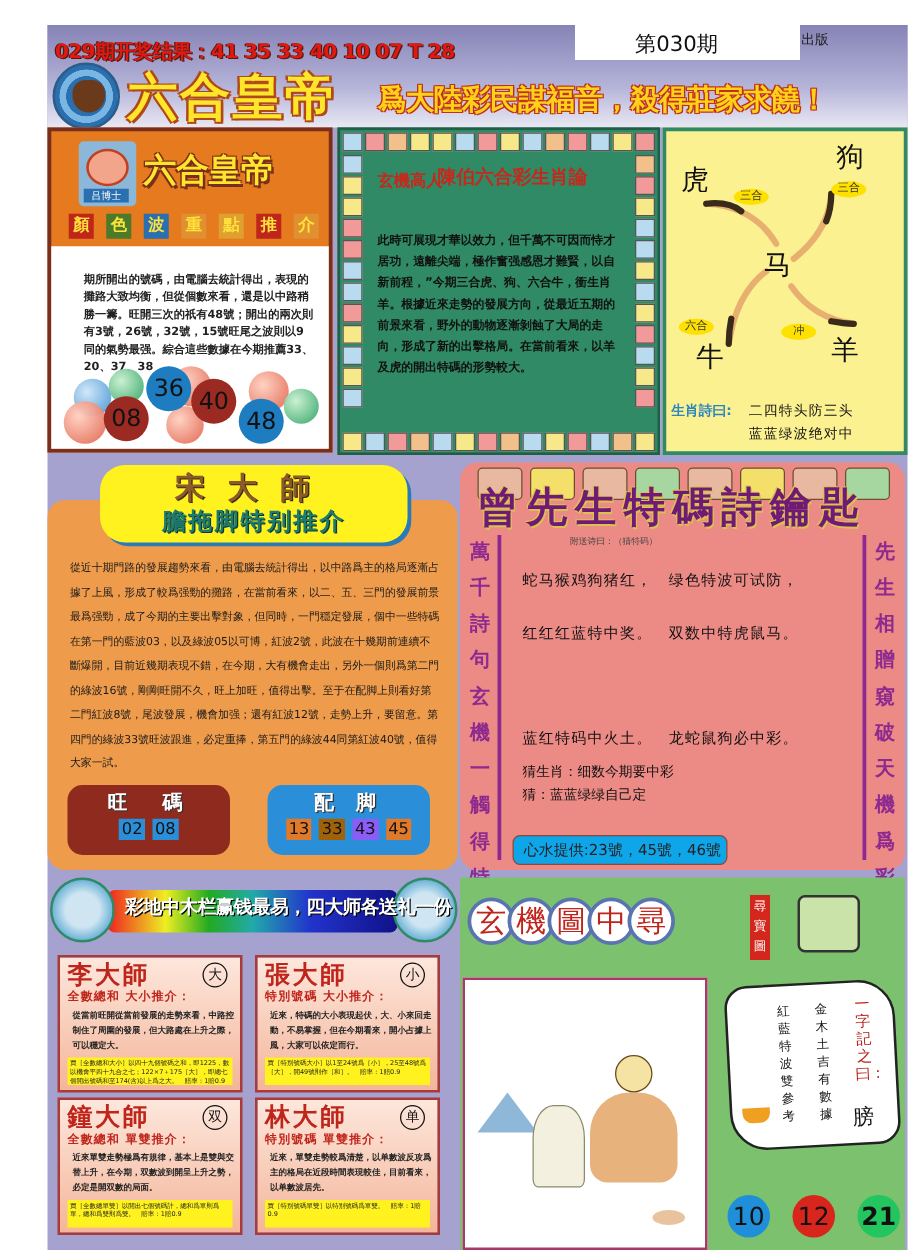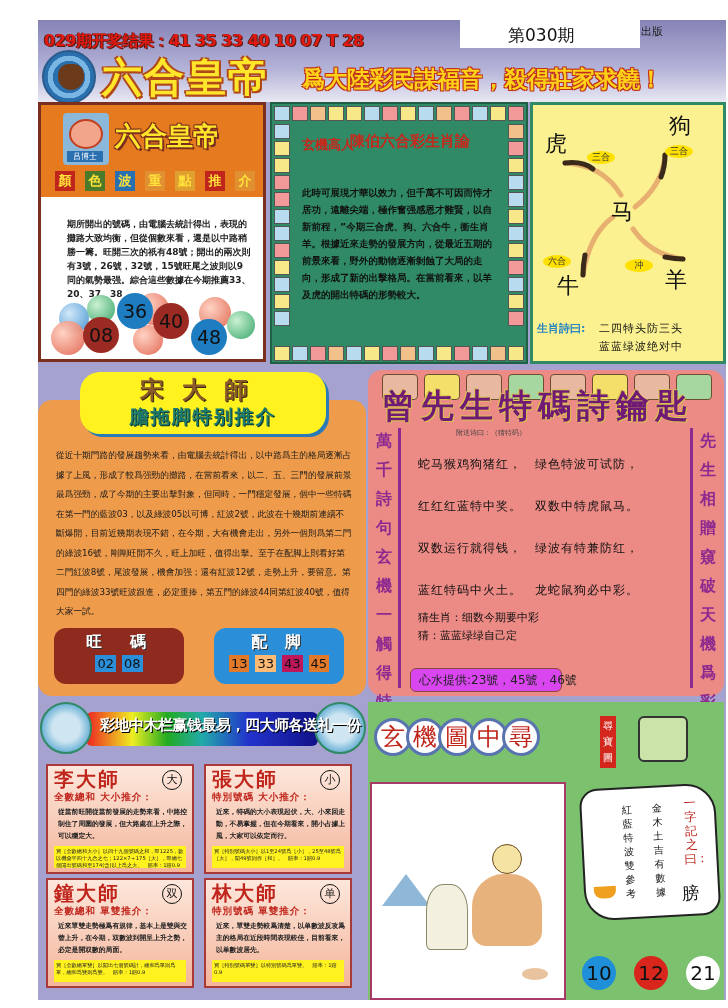--- a/index.html
+++ b/index.html
@@ -59,21 +59,21 @@
   
   .p5 { position: absolute; left: 330px; top: 350px; width: 356px; height: 326px; background: #ec8a85; border-radius: 14px; }
   .p5-tiles { position: absolute; left: 14px; top: 4px; display: flex; gap: 6px; }
   .p5-tile { width: 36px; height: 26px; border-radius: 4px; background: #f3df6a; border: 1px solid #6b5030; }
   .p5-title { position: absolute; left: 14px; top: 14px; font-size: 33px; font-weight: bold; color: #701a75; letter-spacing: 6px; text-shadow: 1px 1px 0 #d9c350, -1px -1px 0 #d9c350; white-space: nowrap; }
   .vert { position: absolute; width: 20px; font-size: 16px; font-weight: bold; color: #8e2a8f; line-height: 29px; text-align: center; }
   .vbar { position: absolute; width: 3px; background: #8e2a8f; }
   .p5-sub { position: absolute; left: 52px; top: 58px; font-size: 7px; color: #444; white-space: nowrap; padding-left: 36px; }
   .p5-line { position: absolute; left: 50px; font-size: 12px; color: #111; white-space: nowrap; font-family: "DejaVu Serif", serif; letter-spacing: 1px; }
   .p5-guess { position: absolute; left: 50px; font-size: 11px; color: #111; white-space: nowrap; font-family: "DejaVu Serif", serif; }
-  .p5-provide { position: absolute; left: 42px; top: 298px; width: 152px; height: 24px; background: #d946ef; border: 1px solid #8a4a3a; border-radius: 6px; font-size: 12px; color: #222; line-height: 22px; padding-left: 8px; white-space: nowrap; }
+  .p5-provide { position: absolute; left: 42px; top: 298px; width: 172px; height: 24px; background: #0ea5e9; border: 1px solid #8a4a3a; border-radius: 6px; font-size: 12px; color: #222; line-height: 22px; padding-left: 8px; white-space: nowrap; }
 
   
   .p6 { position: absolute; left: 0; top: 682px; width: 328px; height: 52px; }
   .p6-circ { position: absolute; top: 0; width: 52px; height: 52px; border-radius: 50%; background: radial-gradient(circle,#cfe6f2 0 40%,#72b5d8 70%,#e88f4a 100%); border: 2px solid #2f8a65; }
   .p6-bar { position: absolute; left: 48px; top: 10px; width: 232px; height: 34px; background: linear-gradient(90deg,#e22 0%,#ee2 20%,#2a2 35%,#2aa 50%,#23c 70%,#118 100%); border-radius: 6px; }
   .p6-text { position: absolute; left: 62px; top: 14px; font-size: 15px; font-weight: bold; color: #fff; white-space: nowrap; text-shadow: 1px 1px 0 #000; letter-spacing: -0.5px; }
 
   
   .m { position: absolute; width: 148px; height: 110px; background: linear-gradient(180deg,#fde7dc 0%,#f4b59a 100%); border: 2px solid #a83a3a; }
   .m-name { position: absolute; left: 6px; top: 0; font-size: 20px; font-weight: bold; color: #c0251c; letter-spacing: 2px; white-space: nowrap; }
@@ -246,22 +246,22 @@
       <div class="badge-title">旺　碼</div>
       <div class="badge-nums">
         <span class="nb" style="background:#2a8fd8;color:#111;">02</span>
         <span class="nb" style="background:#2a8fd8;color:#111;">08</span>
       </div>
     </div>
     <div class="badge-box" style="left:176px;width:130px;background:#2a8fd8;">
       <div class="badge-title">配 脚</div>
       <div class="badge-nums">
         <span class="nb" style="background:#e07a2a;color:#111;">13</span>
-        <span class="nb" style="background:#fdba74;color:#111;">33</span>
-        <span class="nb" style="background:#be185d;color:#111;">43</span>
+        <span class="nb" style="background:#a16207;color:#111;">33</span>
+        <span class="nb" style="background:#8b5cf6;color:#111;">43</span>
         <span class="nb" style="background:#e07a2a;color:#111;">45</span>
       </div>
     </div>
   </div>
   <div class="p4-banner">
     <div class="p4-b1">宋大師</div>
     <div class="p4-b2">膽拖脚特别推介</div>
   </div>
 
   <div class="p5">
@@ -276,21 +276,20 @@
         <div class="p5-tile" style="background:#a7d7a0"></div>
     </div>
     <div class="p5-title">曾先生特碼詩鑰匙</div>
     <div class="vert" style="left:6px;top:56px;">萬千詩句玄機一觸得特碼</div>
     <div class="vbar" style="left:30px;top:58px;height:260px;"></div>
     <div class="vbar" style="left:322px;top:58px;height:260px;"></div>
     <div class="vert" style="left:330px;top:56px;">先生相贈窺破天機爲彩民</div>
     <div class="p5-sub">附送诗曰：（猜特码）</div>
     <div class="p5-line" style="top:86px;">蛇马猴鸡狗猪红，　绿色特波可试防，</div>
     <div class="p5-line" style="top:128px;text-align:center;">红红红蓝特中奖。　双数中特虎鼠马。</div>
-    <div class="p5-line" style="top:170px;">双数运行就得钱，　绿波有特兼防红，</div>
     <div class="p5-line" style="top:212px;">蓝红特码中火土。　龙蛇鼠狗必中彩。</div>
     <div class="p5-guess" style="top:240px;">猜生肖：细数今期要中彩</div>
     <div class="p5-guess" style="top:258px;">猜：蓝蓝绿绿自己定</div>
     <div class="p5-provide">心水提供:23號，45號，46號</div>
   </div>
 
   <div class="p6">
     <div class="p6-bar"></div>
     <div class="p6-circ" style="left:2px;"></div>
     <div class="p6-circ" style="left:276px;"></div>
@@ -345,16 +344,16 @@
     </div>
     <div class="scroll">
       <div class="sc-col" style="left:38px;">紅藍特波雙參考</div>
       <div class="sc-col" style="left:68px;">金木土吉有數據</div>
       <div class="sc-title">一字記之曰：</div>
       <div class="sc-answer">膀</div>
       <div class="ingot"></div>
     </div>
     <div class="nball" style="left:214px;background:#1e8fd8;">10</div>
     <div class="nball" style="left:266px;background:#d8261c;">12</div>
-    <div class="nball" style="left:318px;background:#ffffff;">21</div>
+    <div class="nball" style="left:318px;background:#22c55e;font-weight:bold;">21</div>
   </div>
 
 </div>
 
 </body></html>

